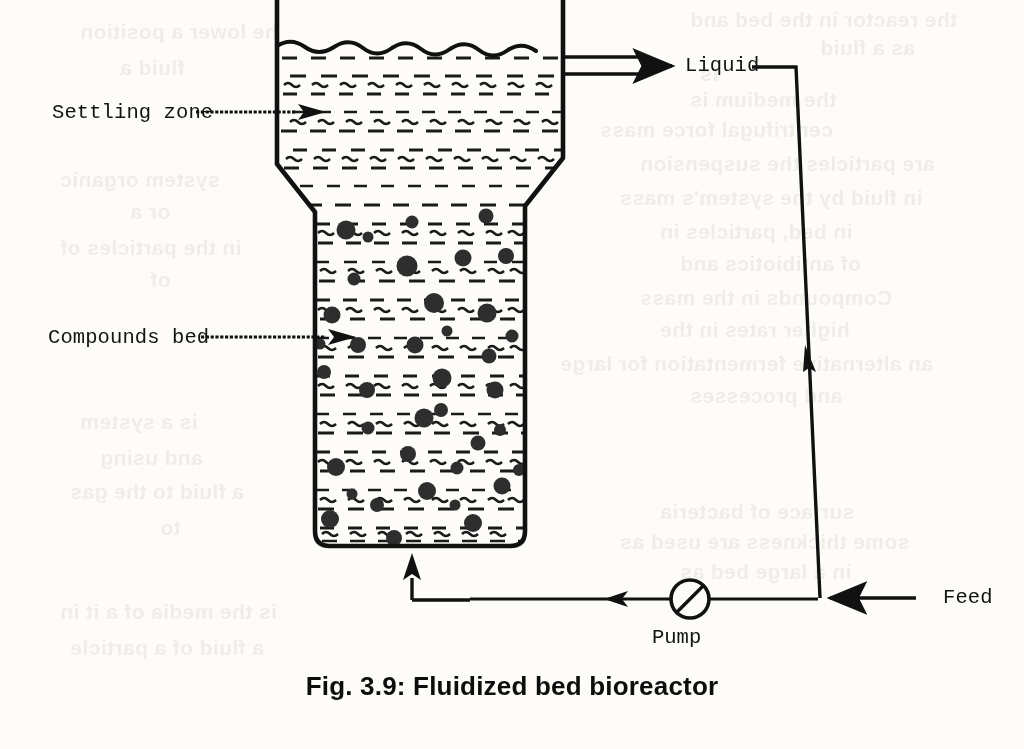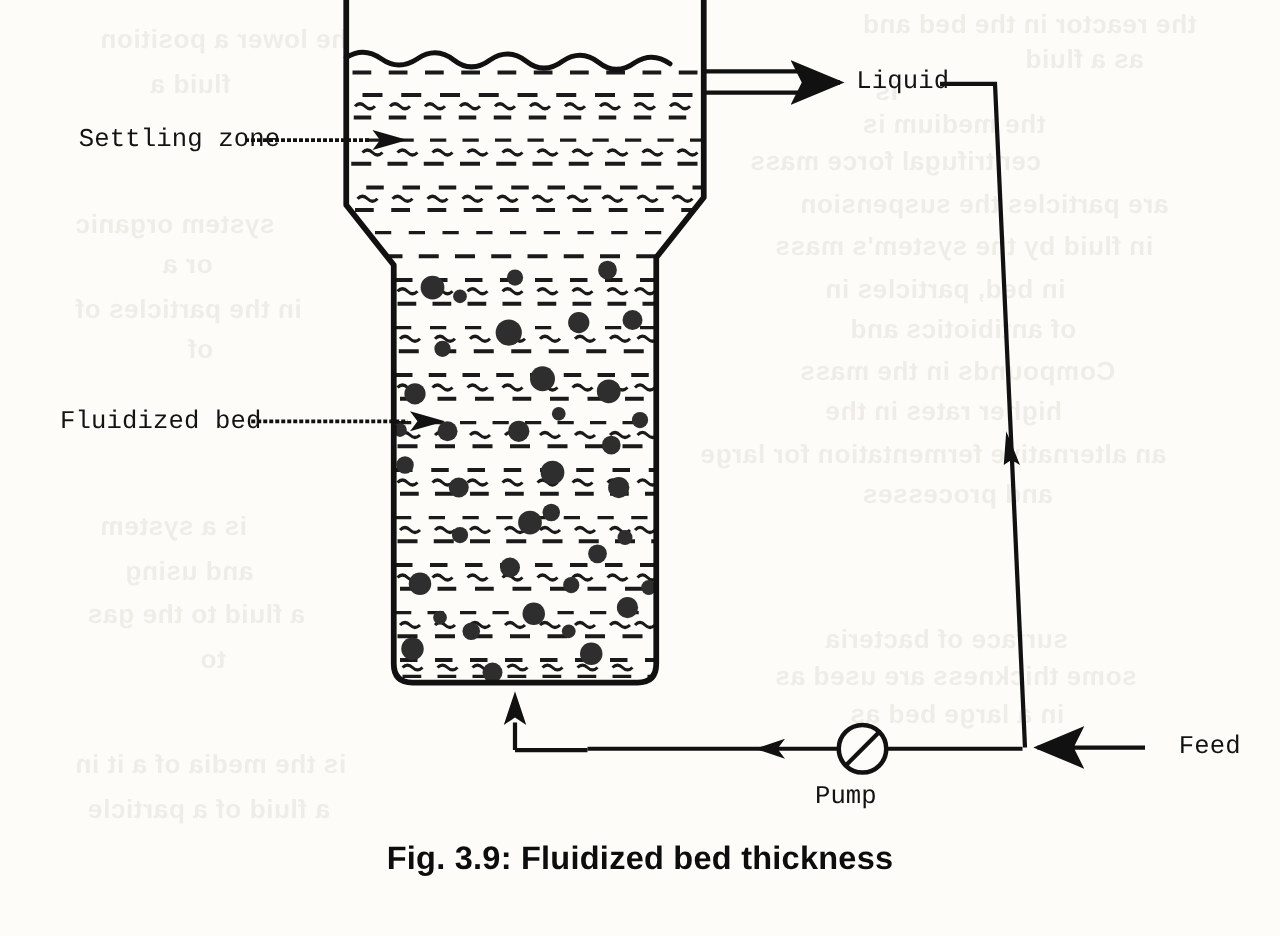--- a/index.html
+++ b/index.html
@@ -299,25 +299,25 @@
       <line x1="196" y1="112" x2="296" y2="112" stroke="#111111" stroke-width="3" stroke-dasharray="3.2 1.6"></line>
       <path d="M 326,112 L 298,104 L 304,112 L 298,120 Z" fill="#111111"></path>
     </g>
     <g>
       <line x1="201" y1="337" x2="326" y2="337" stroke="#111111" stroke-width="3" stroke-dasharray="3.2 1.6"></line>
       <path d="M 356,337 L 328,329 L 334,337 L 328,345 Z" fill="#111111"></path>
     </g>
 
   </svg>
 
-  <div class="lbl lbl-side" style="left:63px; top:101px;">Settling zone</div>
-
-  <div class="lbl lbl-side" style="left:48px; top:326px;">Fluidized bed</div>
+  <div class="lbl lbl-side" style="left:52px; top:101px;">Settling zone</div>
+
+  <div class="lbl lbl-side" style="left:48px; top:326px;">Compounds bed</div>
 
   <div class="lbl lbl-side" style="left:685px; top:54px;">Liquid</div>
 
   <div class="lbl lbl-side" style="left:925px; top:586px;margin-left:18px;">Feed</div>
 
   <div class="lbl lbl-pump" style="left:652px; top:626px;">Pump</div>
 
-  <div id="caption">Fig. 3.9: Fluidized bed thickness</div>
+  <div id="caption">Fig. 3.9: Fluidized bed bioreactor</div>
 
 </div>
 
 </body></html>

